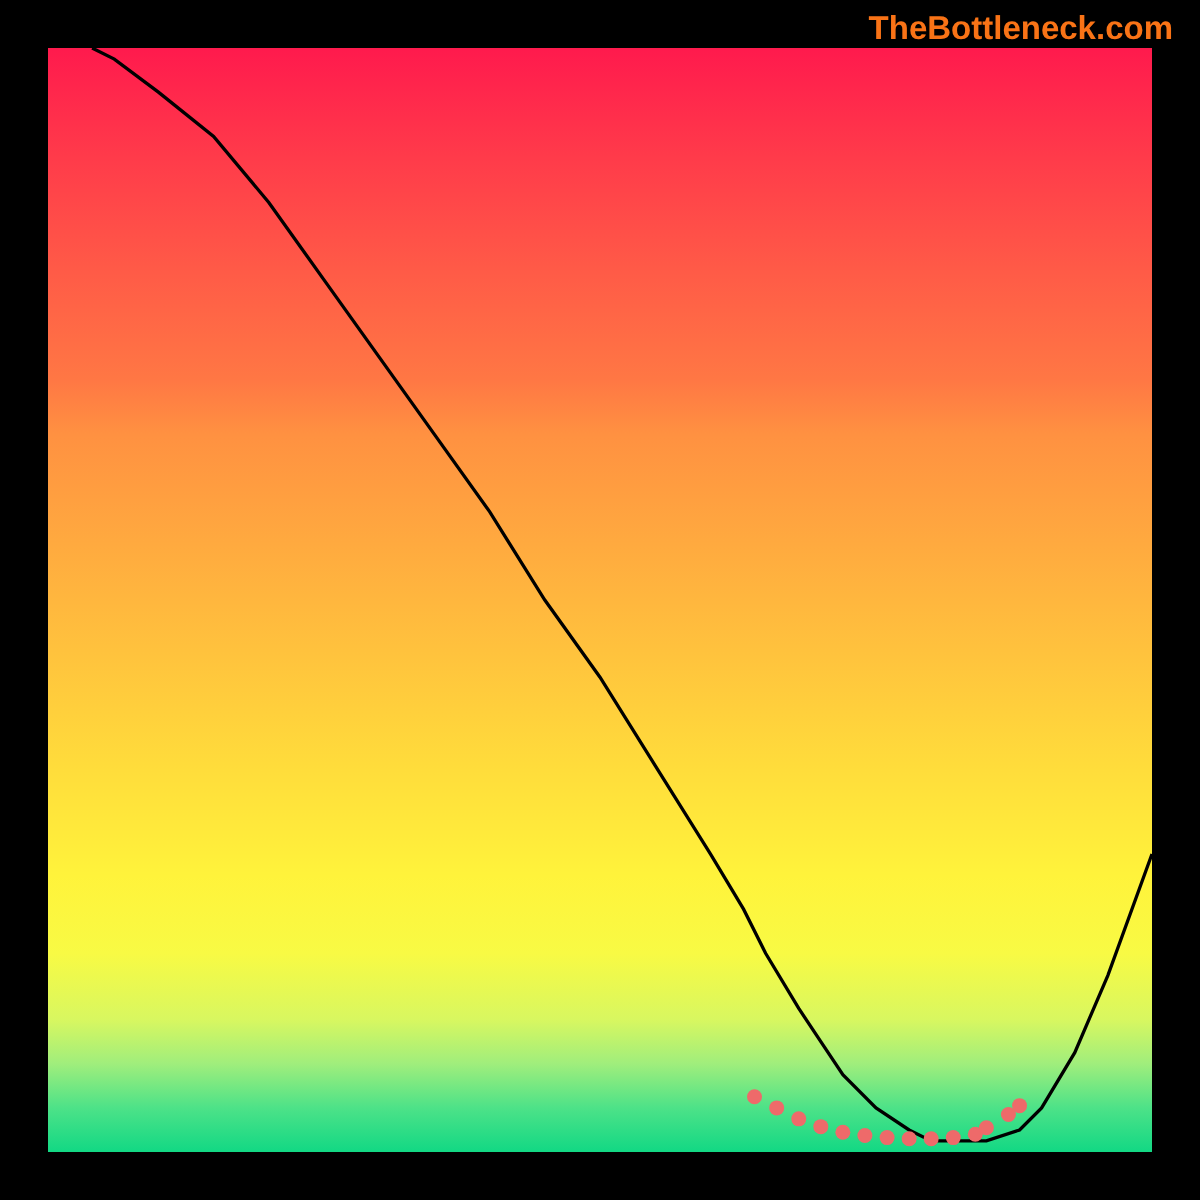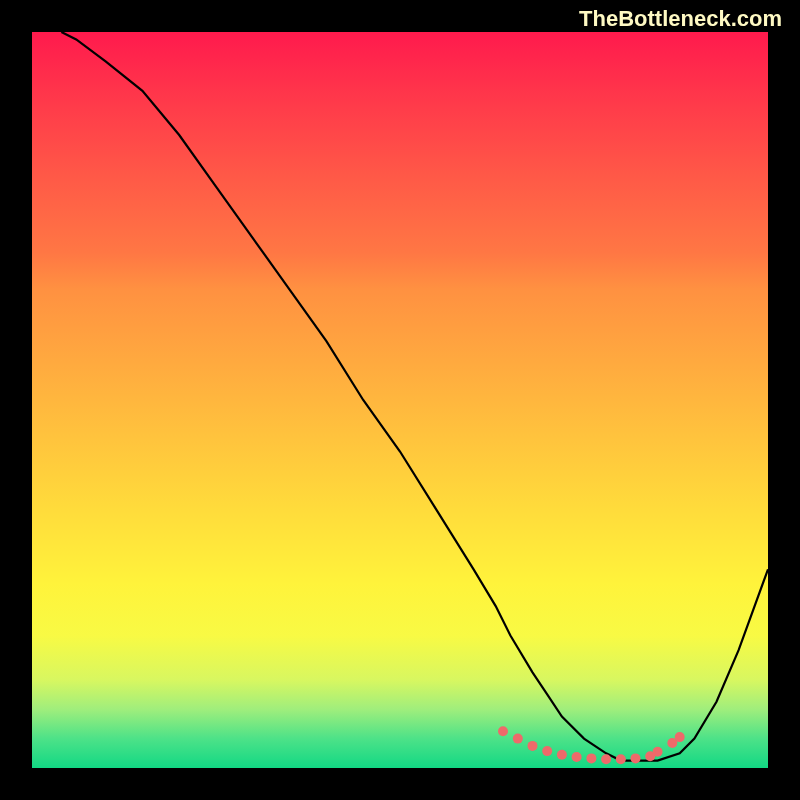--- a/index.html
+++ b/index.html
@@ -8,21 +8,21 @@
     height: 800px;
     background: #000;
     position: relative;
     font-family: Arial, sans-serif;
     overflow: hidden;
   }
   .watermark {
     position: absolute;
     top: 6px;
     right: 18px;
-    color: #fef9c3;
+    color: #f97316;
     font-size: 22px;
     font-weight: bold;
     z-index: 10;
   }
   .plot-area {
     position: absolute;
     left: 32px;
     top: 32px;
     width: 736px;
     height: 736px;

